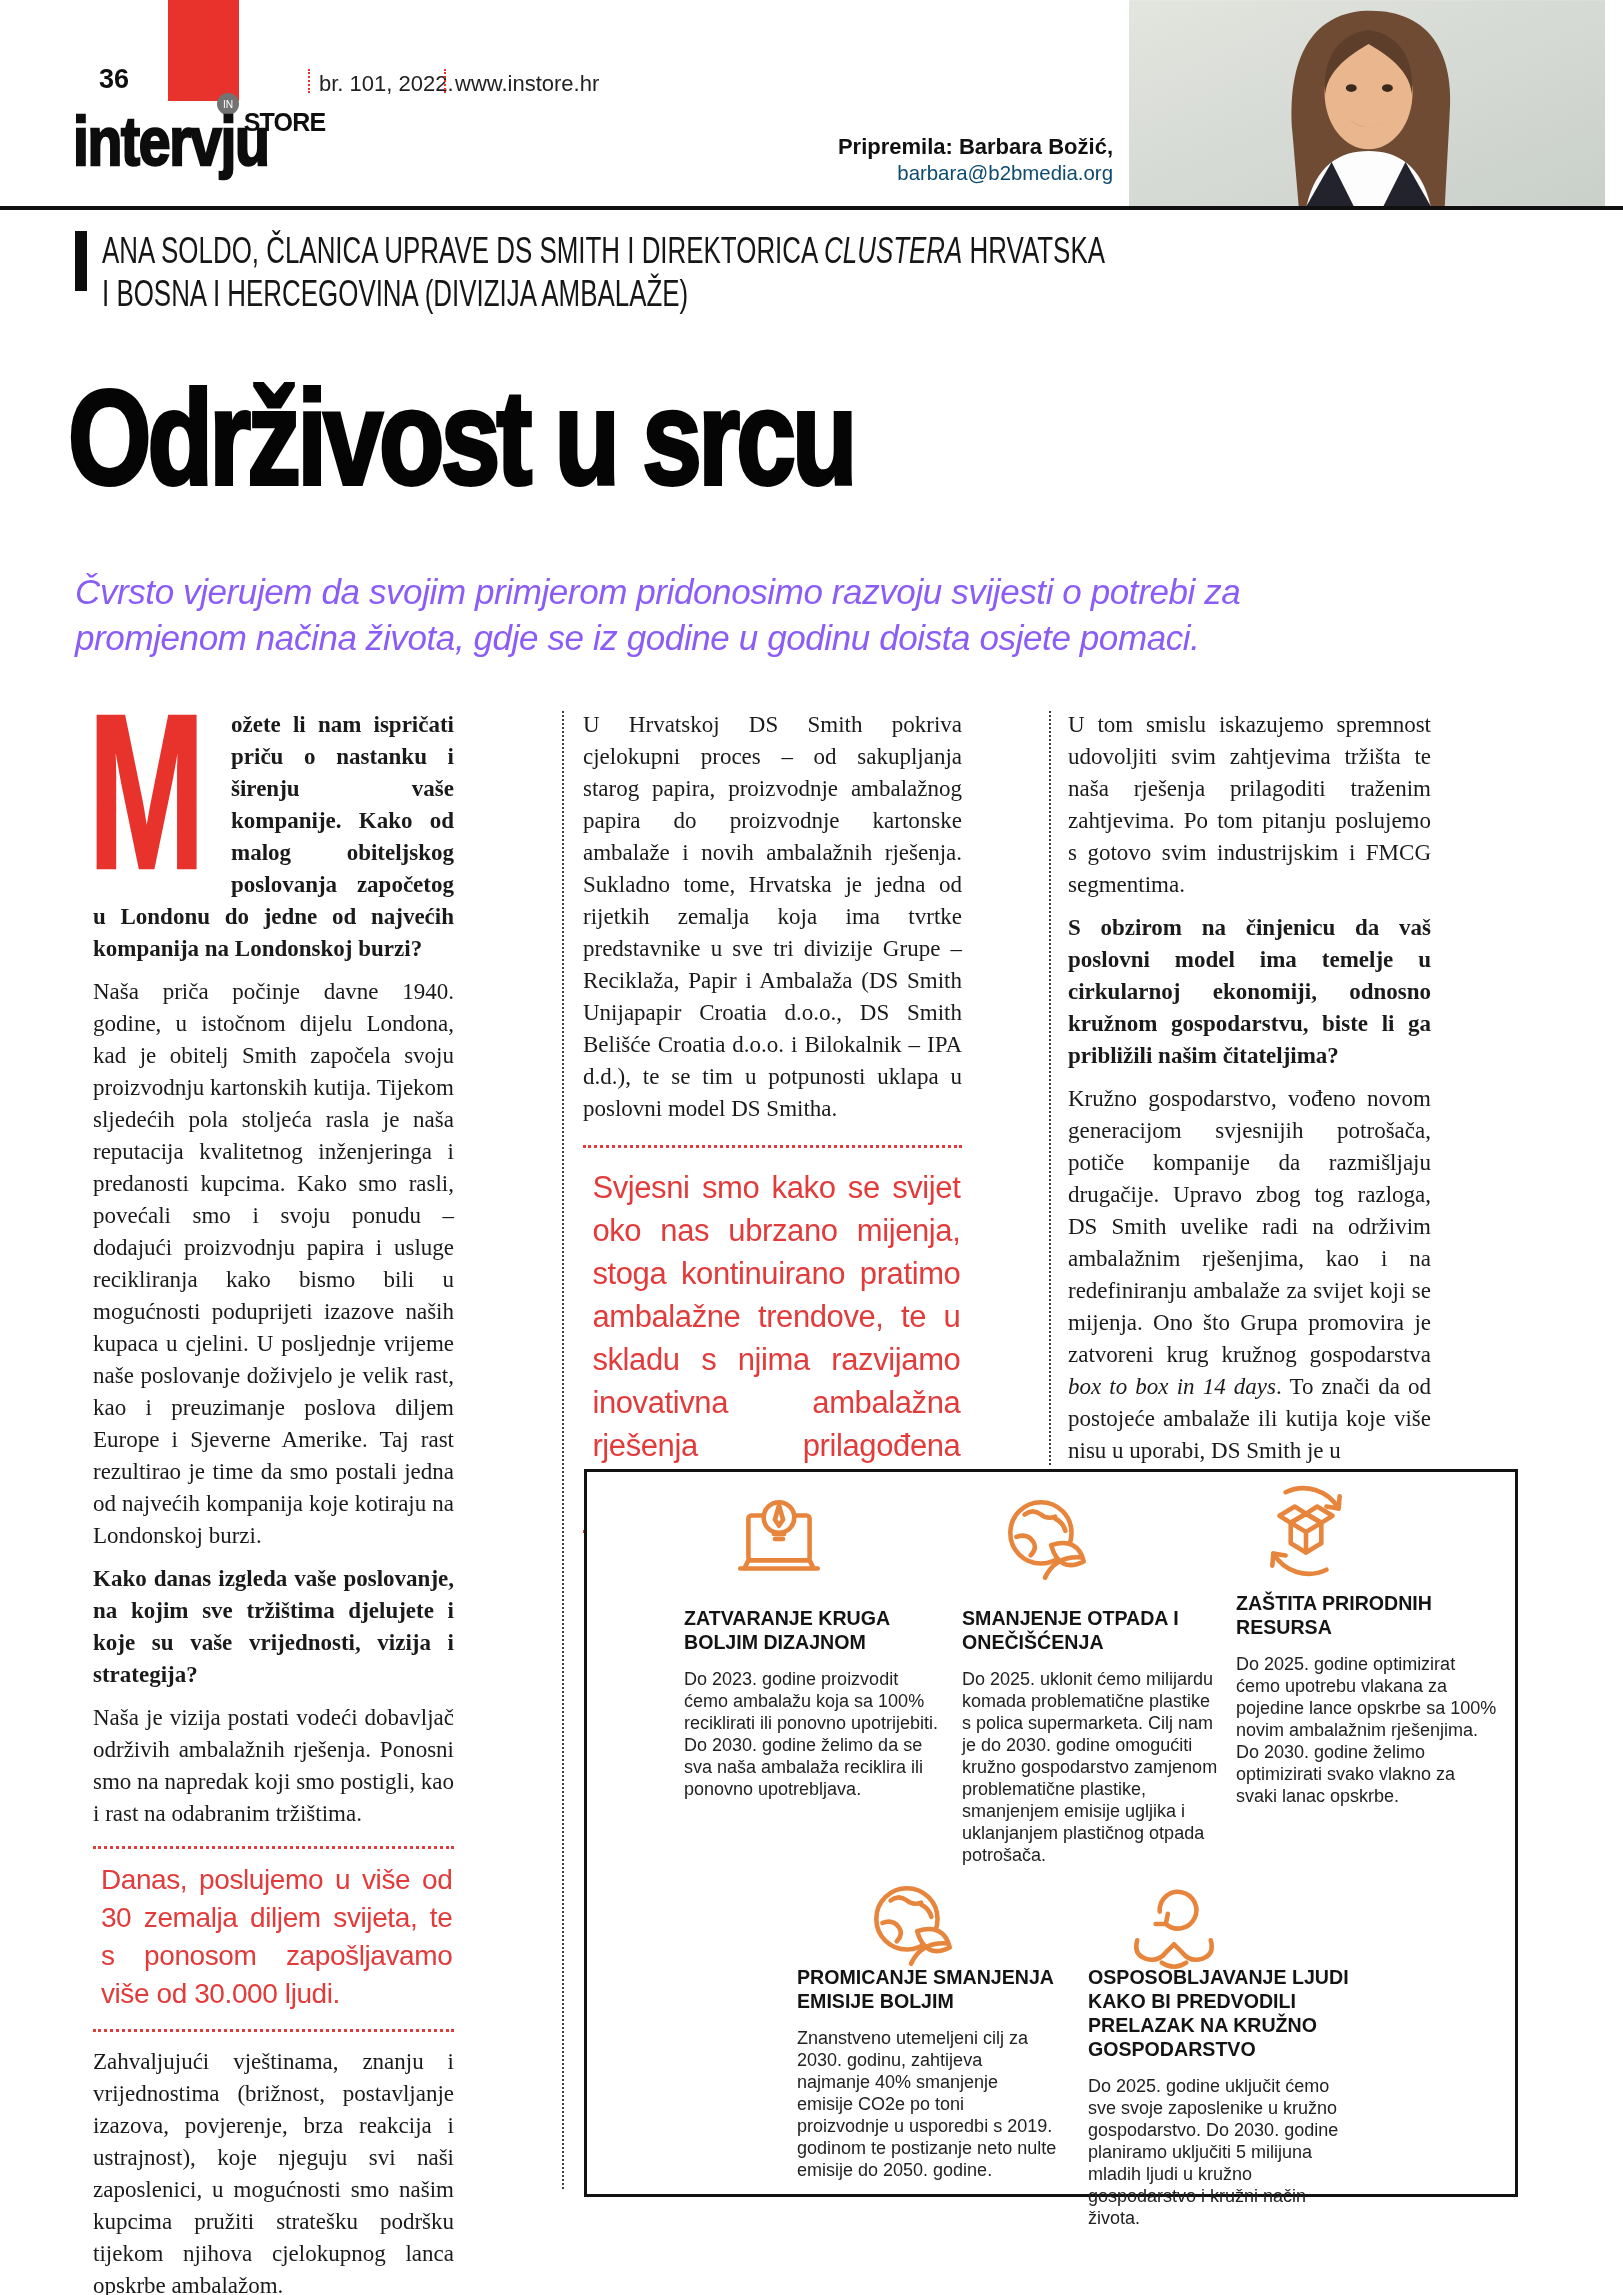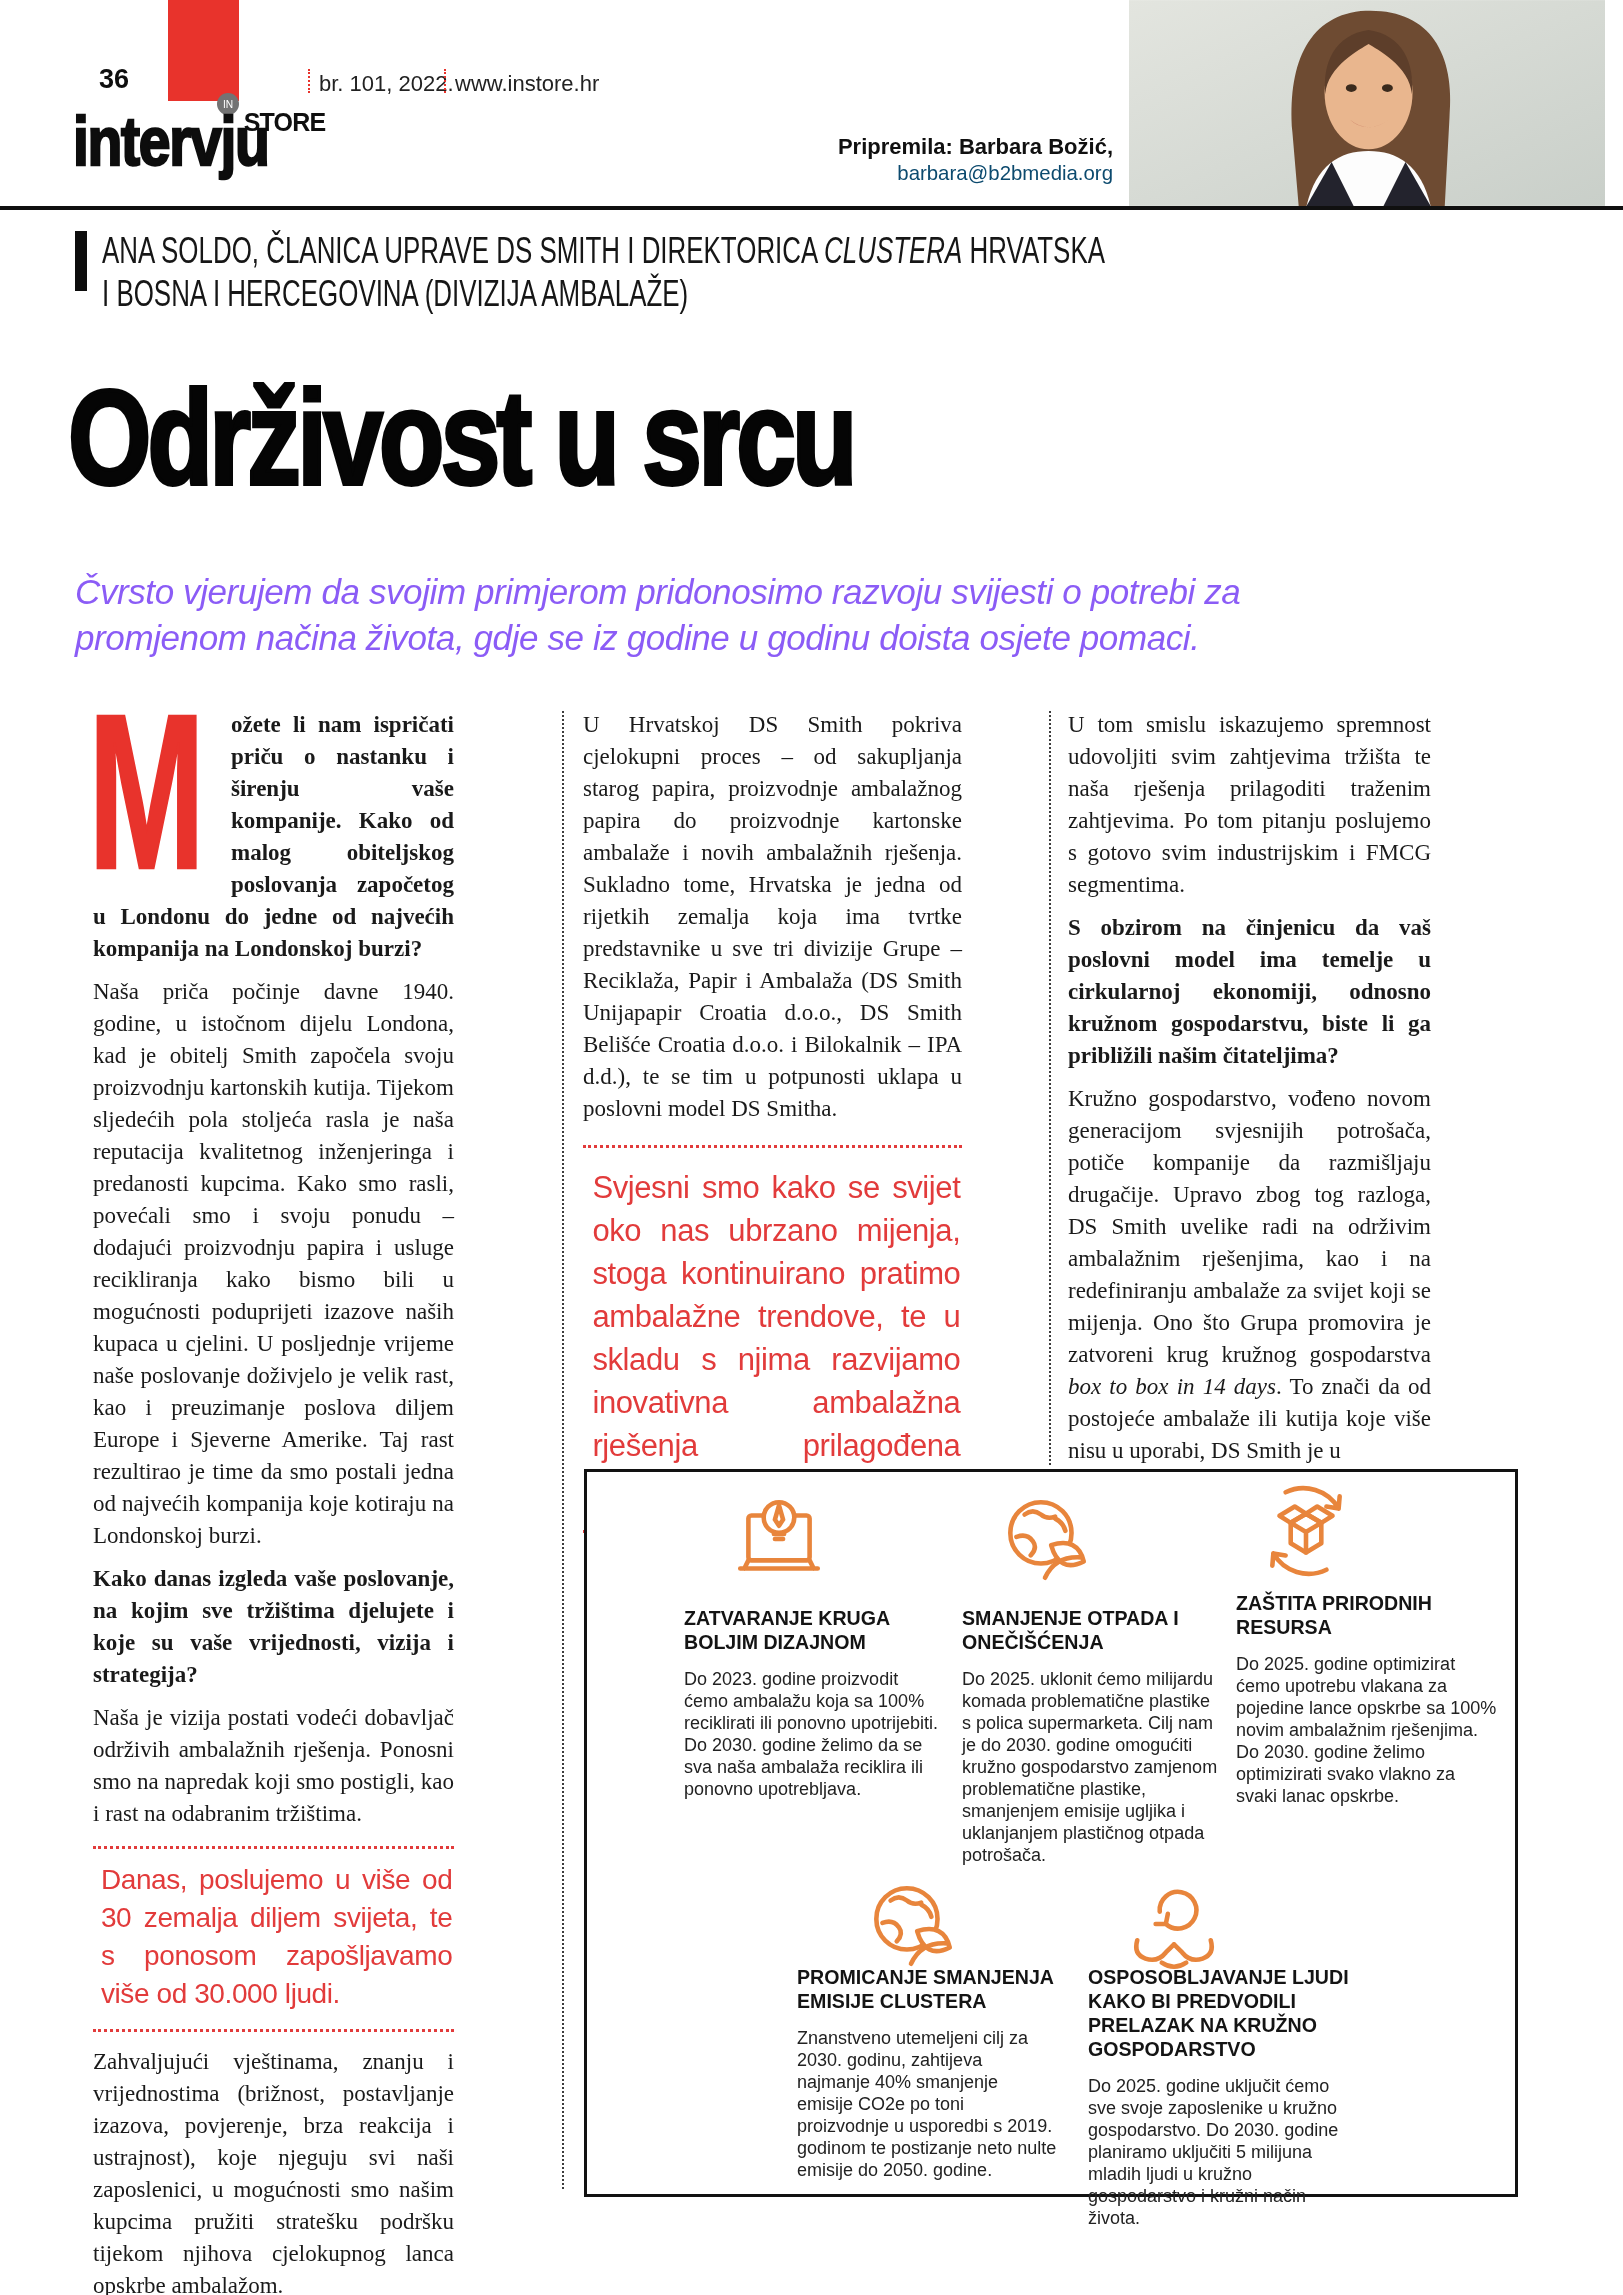--- a/index.html
+++ b/index.html
@@ -201,21 +201,21 @@
     </div>
     <div class="gcol gcB">
       <p class="ghead">SMANJENJE OTPADA I ONEČIŠĆENJA</p>
       <p class="gtext">Do 2025. uklonit ćemo milijardu komada problematične plastike s polica supermarketa. Cilj nam je do 2030. godine omogućiti kružno gospodarstvo zamjenom problematične plastike, smanjenjem emisije ugljika i uklanjanjem plastičnog otpada potrošača.</p>
     </div>
     <div class="gcol gcC">
       <p class="ghead">ZAŠTITA PRIRODNIH RESURSA</p>
       <p class="gtext">Do 2025. godine optimizirat ćemo upotrebu vlakana za pojedine lance opskrbe sa 100% novim ambalažnim rješenjima. Do 2030. godine želimo optimizirati svako vlakno za svaki lanac opskrbe.</p>
     </div>
     <div class="gcol gcD">
-      <p class="ghead">PROMICANJE SMANJENJA EMISIJE CLUSTERA</p>
+      <p class="ghead">PROMICANJE SMANJENJA EMISIJE BOLJIM</p>
       <p class="gtext">Znanstveno utemeljeni cilj za 2030. godinu, zahtijeva najmanje 40% smanjenje emisije CO2e po toni proizvodnje u usporedbi s 2019. godinom te postizanje neto nulte emisije do 2050. godine.</p>
     </div>
     <div class="gcol gcE">
       <p class="ghead">OSPOSOBLJAVANJE LJUDI KAKO BI PREDVODILI PRELAZAK NA KRUŽNO GOSPODARSTVO</p>
       <p class="gtext">Do 2025. godine uključit ćemo sve svoje zaposlenike u kružno gospodarstvo. Do 2030. godine planiramo uključiti 5 milijuna mladih ljudi u kružno gospodarstvo i kružni način života.</p>
     </div>
   </div>
 
 </div>
 

